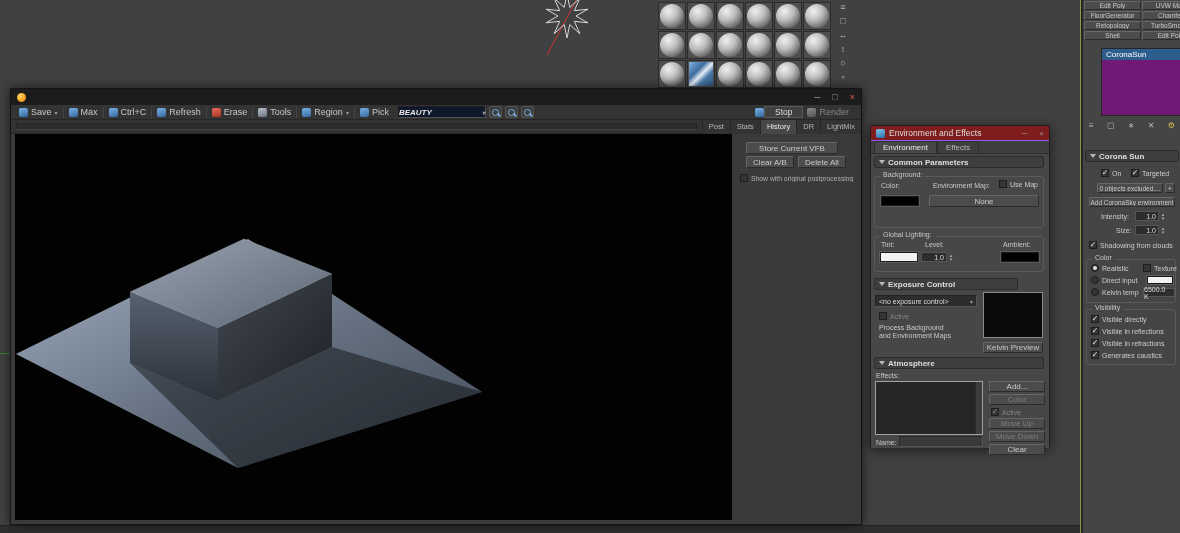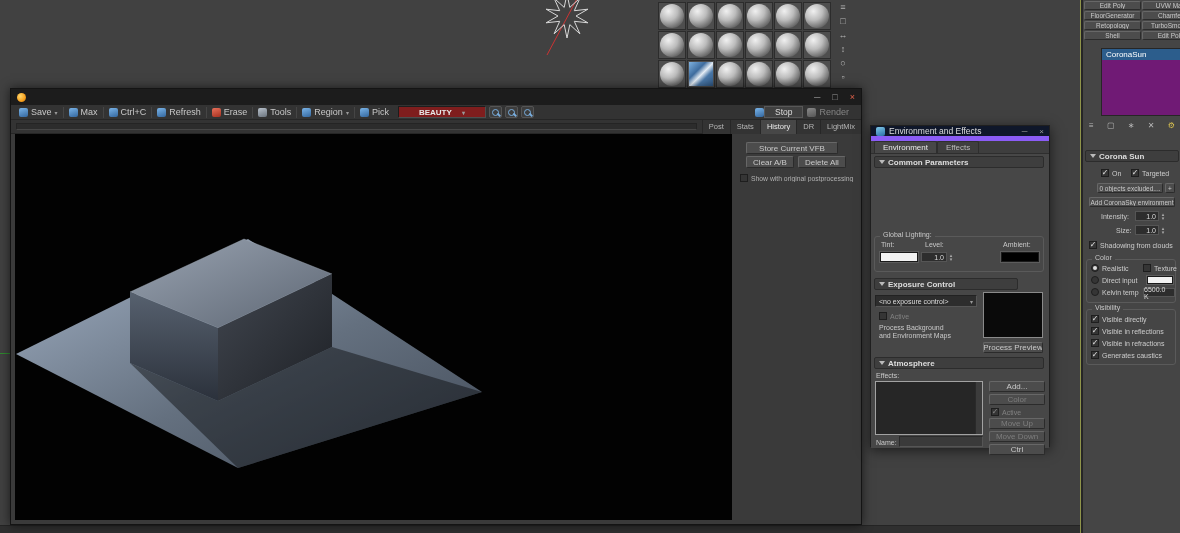--- a/index.html
+++ b/index.html
@@ -61,23 +61,23 @@
   .vfb-toolbar{height:15px;background:#333;border-bottom:1px solid #262626;display:flex;
                align-items:center;gap:1px;padding:0 4px;font-size:9px;}
   .tb-item{display:flex;align-items:center;gap:3px;padding:0 4px;height:13px;color:#c8c8c8;white-space:nowrap;}
   .tb-item.dim span{color:#858585;}
   .tb-sep{width:1px;height:11px;background:#272727;border-right:1px solid #454545;}
   .ic{width:9px;height:9px;border-radius:2px;flex:none;}
   .ic-blue{background:linear-gradient(160deg,#7ab4e8,#33679f);}
   .ic-red{background:linear-gradient(160deg,#e8705a,#a5301f);}
   .ic-gray{background:linear-gradient(160deg,#8a8a8a,#555);}
   .ic-wrench{background:linear-gradient(160deg,#b9c2cc,#6a737d);}
-  .pass-select{display:flex;align-items:center;margin-left:4px;width:88px;height:12px;background:#7f1d1d;
+  .pass-select{display:flex;align-items:center;margin-left:4px;width:88px;height:12px;background:#0f172a;
                border:1px solid #1d1d1d;border-bottom-color:#4e4e4e;border-right-color:#4e4e4e;
-               padding:0 20px;font-size:8px;font-weight:bold;color:#e8e8e8;}
+               padding:0 0;font-size:8px;font-weight:bold;font-style:italic;color:#e8e8e8;}
   .pass-select .caret{margin-left:auto;}
   .caret{font-size:6px;color:#9a9a9a;}
   .zoombox{width:13px;height:12px;background:#3d3d3d;border:1px solid #555;border-radius:2px;
            display:flex;align-items:center;justify-content:center;margin-left:2px;}
   .mag{width:7px;height:7px;border:1.5px solid #79aede;border-radius:50%;position:relative;display:inline-block;}
   .mag::after{content:"";position:absolute;width:4px;height:1.5px;background:#79aede;
               transform:rotate(45deg);right:-3px;bottom:-1px;}
   .tb-right{margin-left:auto;display:flex;align-items:center;gap:0;padding-right:4px;}
   .stop-btn{background:#404040;border:1px solid #585858;height:12px;padding:0 10px;font-size:8.5px;
             color:#ddd;display:flex;align-items:center;}
@@ -89,21 +89,21 @@
   .vfb-tab.active{background:#474747;color:#e8e8e8;}
   .render-area{position:absolute;left:4px;top:45px;width:717px;height:386px;background:#020202;overflow:hidden;}
   .vfb-side{position:absolute;left:723px;top:45px;width:125px;height:386px;font-size:7px;}
   .vfb-side .b3{position:absolute;height:12px;}
   .side-check{position:absolute;left:6px;top:40px;display:flex;align-items:center;gap:3px;color:#b0b0b0;
               font-size:6.8px;white-space:nowrap;overflow:hidden;width:118px;}
 
   
   .env{left:870px;top:125px;width:180px;height:322px;background:#474747;border:1px solid #1f1f1f;
        box-shadow:0 3px 12px rgba(0,0,0,.6);position:absolute;font-size:8px;}
-  .env-title{height:15px;background:#0f172a;border-bottom:5px solid #8b5cf6;display:flex;align-items:center;
+  .env-title{height:15px;background:#7f1d1d;border-bottom:1px solid #8b5cf6;display:flex;align-items:center;
              gap:4px;padding:0 5px;font-size:8.5px;color:#ddd;white-space:nowrap;}
   .env-logo{width:9px;height:9px;border-radius:2px;flex:none;background:linear-gradient(160deg,#7ec8e8,#2b6ea8);}
   .env-tabs{height:13px;display:flex;border-bottom:1px solid #2e2e2e;padding-left:3px;background:#3e3e3e;}
   .env-tab{padding:0 8px;display:flex;align-items:center;font-size:8px;color:#bbb;background:#3e3e3e;
            border:1px solid #2e2e2e;border-bottom:none;border-radius:2px 2px 0 0;}
   .env-tab.active{background:#474747;color:#e8e8e8;}
   .env-body{position:relative;width:100%;height:294px;background:#474747;}
   .env-body .grp{background:#474747;}
   .lbl{position:absolute;font-size:7px;color:#c9c9c9;white-space:nowrap;}
   .listbox{position:absolute;background:#262626;border:1px solid #a2a2a2;}
@@ -310,20 +310,31 @@
       <span class="env-tab">Effects</span>
     </div>
 
     <div class="env-body">
 
       <div class="roll" style="position:absolute;left:3px;top:2px;width:170px;">
         <span class="arrow-dn"></span>
         <span>Common Parameters</span>
       </div>
 
+      <div class="grp" style="left:3px;top:22px;width:170px;height:52px;">
+        <span class="grp-label">Background:</span>
+        <span class="lbl" style="left:6px;top:5px;">Color:</span>
+        <span class="lbl" style="left:58px;top:5px;">Environment Map:</span>
+        <div class="row" style="left:124px;top:3px;">
+          <span class="cb"></span>
+          <span>Use Map</span>
+        </div>
+        <div class="swatch" style="position:absolute;left:6px;top:19px;width:38px;height:10px;background:#000;"></div>
+        <div class="b3" style="position:absolute;left:54px;top:18px;width:110px;height:12px;">None</div>
+      </div>
 
       <div class="grp" style="left:3px;top:82px;width:170px;height:36px;">
         <span class="grp-label">Global Lighting:</span>
         <span class="lbl" style="left:6px;top:4px;">Tint:</span>
         <span class="lbl" style="left:50px;top:4px;">Level:</span>
         <span class="lbl" style="left:128px;top:4px;">Ambient:</span>
         <div class="swatch" style="position:absolute;left:5px;top:15px;width:38px;height:10px;background:#f2f2f2;"></div>
         <div class="spinbox" style="position:absolute;left:46px;top:15px;">
           <span class="spinval" style="width:26px;height:10px;">1.0</span>
           <span class="spinarrows">
@@ -342,41 +353,41 @@
         <span>&lt;no exposure control&gt;</span>
         <span class="caret">▾</span>
       </div>
       <div class="preview-box" style="left:112px;top:138px;width:60px;height:46px;"></div>
       <div class="row" style="left:8px;top:158px;">
         <span class="cb"></span>
         <span class="dis-t">Active</span>
       </div>
       <span class="lbl dis-t" style="left:8px;top:170px;">Process Background</span>
       <span class="lbl dis-t" style="left:8px;top:178px;">and Environment Maps</span>
-      <div class="b3" style="position:absolute;left:112px;top:188px;width:60px;height:11px;">Process Preview</div>
+      <div class="b3" style="position:absolute;left:112px;top:188px;width:60px;height:11px;">Kelvin Preview</div>
 
       <div class="roll" style="position:absolute;left:3px;top:203px;width:170px;">
         <span class="arrow-dn"></span>
         <span>Atmosphere</span>
       </div>
       <span class="lbl" style="left:5px;top:218px;">Effects:</span>
       <div class="listbox" style="left:4px;top:227px;width:108px;height:54px;">
         <div class="scroll"></div>
       </div>
       <div class="b3" style="position:absolute;left:118px;top:227px;width:56px;height:11px;">Add...</div>
       <div class="b3 dis" style="position:absolute;left:118px;top:240px;width:56px;height:11px;">Color</div>
       <div class="row" style="left:120px;top:254px;">
         <span class="cb graycheck">✓</span>
         <span class="dis-t">Active</span>
       </div>
       <div class="b3 dis" style="position:absolute;left:118px;top:264px;width:56px;height:11px;">Move Up</div>
       <div class="b3 dis" style="position:absolute;left:118px;top:277px;width:56px;height:11px;">Move Down</div>
       <span class="lbl" style="left:5px;top:285px;">Name:</span>
       <div class="name-input" style="left:28px;top:282px;width:84px;"></div>
-      <div class="b3" style="position:absolute;left:118px;top:290px;width:56px;height:11px;">Ctrl</div>
+      <div class="b3" style="position:absolute;left:118px;top:290px;width:56px;height:11px;">Clear</div>
     </div>
   </div>
 
   <div class="cmdp">
     <div class="mod-btns">
       <div class="b3">Edit Poly</div>
       <div class="b3">UVW Map</div>
       <div class="b3">FloorGenerator</div>
       <div class="b3">Chamfer</div>
       <div class="b3">Retopology</div>

